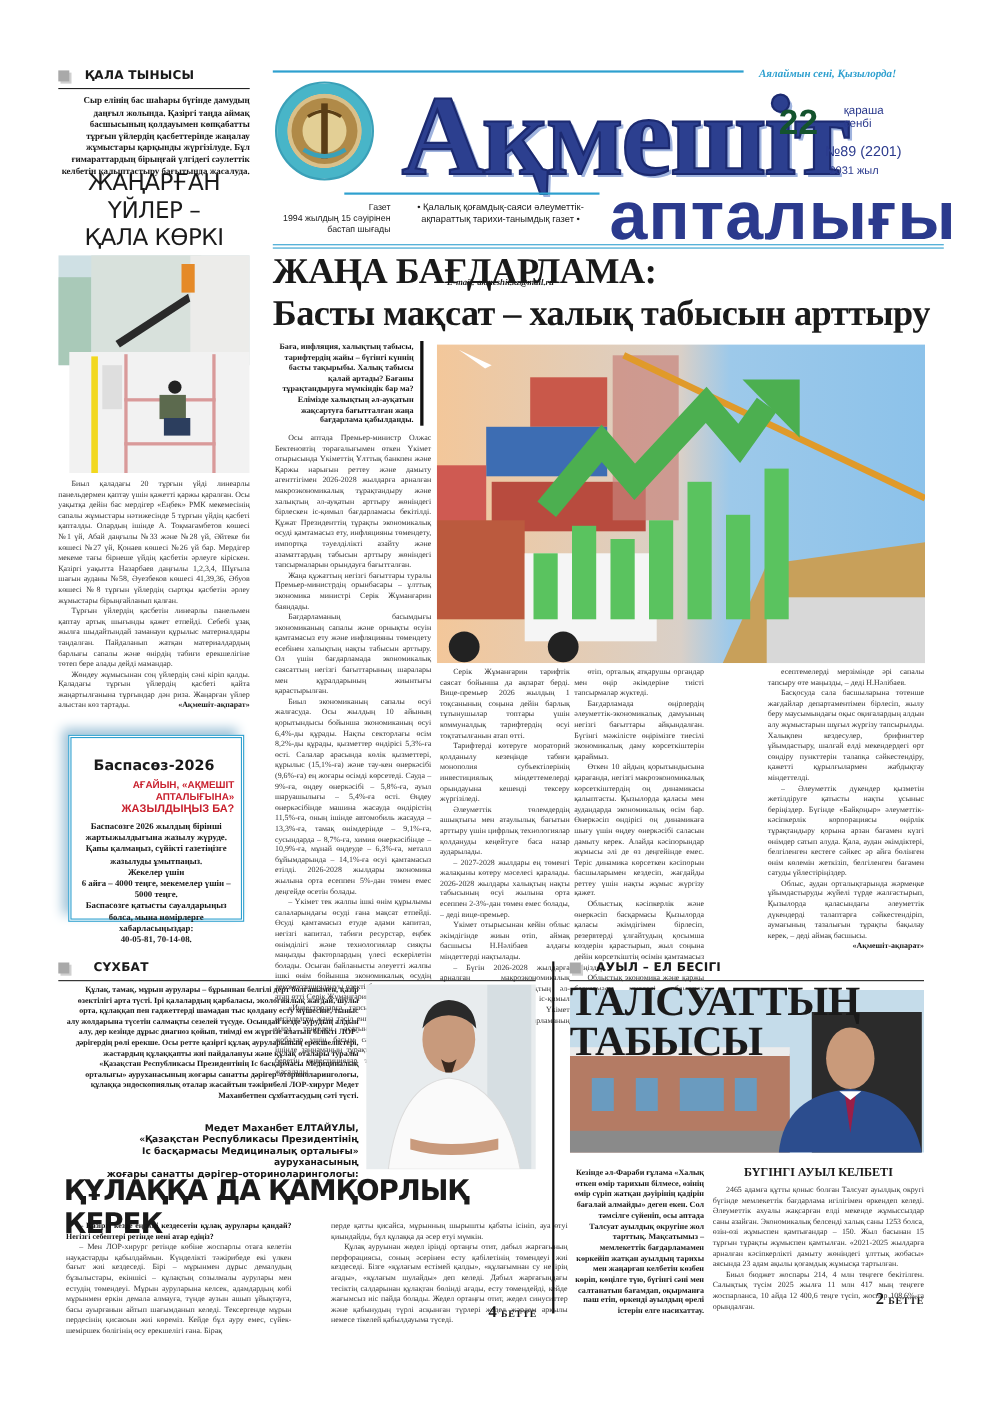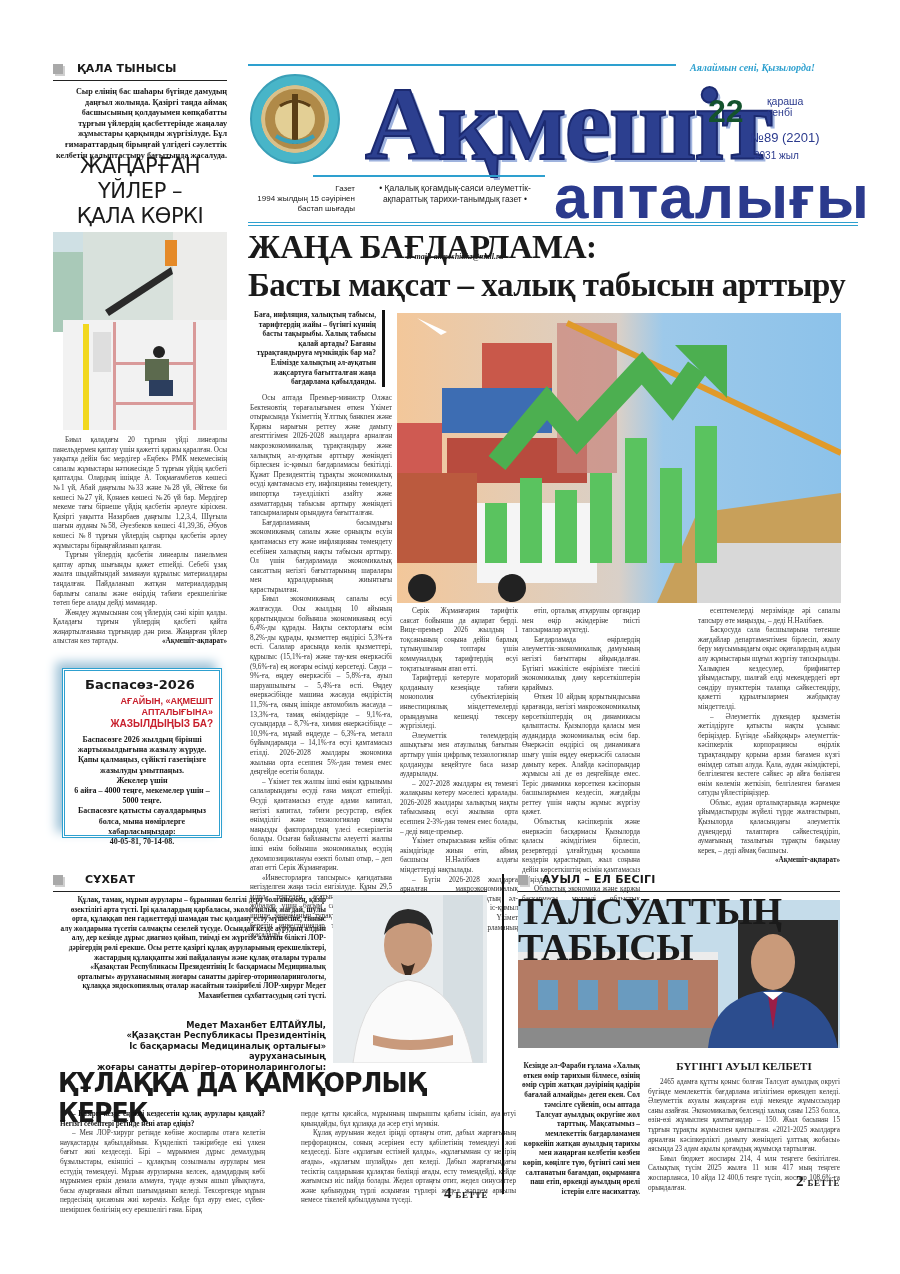--- a/index.html
+++ b/index.html
@@ -58,21 +58,21 @@
     <rect x="96" y="148" width="24" height="16" fill="#2c3e5e"></rect>
   </svg>
 </div>
 <div class="abs body-text" style="left:53px;top:436px;width:174px;">
   <p>Биыл қаладағы 20 тұрғын үйді линеарлы панельдермен қаптау үшін қажетті қаржы қаралған. Осы уақытқа дейін бас мердігер «Еңбек» РМК мекемесінің сапалы жұмыстары нәтижесінде 5 тұрғын үйдің қасбеті қапталды. Олардың ішінде А. Тоқмағамбетов көшесі №1 үй, Абай даңғылы №33 және №28 үй, Әйтеке би көшесі №27 үй, Қонаев көшесі №26 үй бар. Мердігер мекеме тағы бірнеше үйдің қасбетін әрлеуге кіріскен. Қазіргі уақытта Назарбаев даңғылы 1,2,3,4, Шұғыла шағын ауданы №58, Әуезбеков көшесі 41,39,36, Әбуов көшесі №8 тұрғын үйлердің сыртқы қасбетін әрлеу жұмыстары бірыңғайланып қалған.</p>
   <p>Тұрғын үйлердің қасбетін линеарлы панельмен қаптау артық шығынды қажет етпейді. Себебі ұзақ жылға шыдайтындай заманауи құрылыс материалдары таңдалған. Пайдаланып жатқан материалдардың барлығы сапалы және өнірдің табиғи ерекшелігіне төтеп бере алады дейді мамандар.</p>
   <p>Жөндеу жұмысынан соң үйлердің сәні кіріп қалды. Қаладағы тұрғын үйлердің қасбеті қайта жаңартылғанына тұрғындар дән риза. Жаңарған үйлер алыстан көз тартады.</p>
 </div>
 <div class="abs sig" style="left:53px;top:637px;width:174px;">«Ақмешіт-ақпарат»</div>
 
-<div class="abs" style="left:62px;top:668px;width:160px;height:170px;border:3px double #2ea0cf;box-shadow:-6px -6px 10px #9fc3d8;background:#fff;padding:6px 6px;">
+<div class="abs" style="left:62px;top:668px;width:160px;height:170px;border:3px double #2ea0cf;box-shadow:-6px -6px 10px #9fc3d8;background:#fff;padding:18px 6px;">
   <div style="font-family:'DejaVu Sans',sans-serif;font-weight:bold;font-size:13px;padding-left:14px;">Баспасөз-2026</div>
   <div style="color:#c8202d;font-family:'Liberation Sans',sans-serif;font-weight:bold;font-size:9px;text-align:right;margin-top:4px;line-height:11px;">
     <div>АҒАЙЫН, «АҚМЕШІТ АПТАЛЫҒЫНА»</div>
     <div style="font-size:10px;">ЖАЗЫЛДЫҢЫЗ БА?</div>
   </div>
   <div style="font-weight:bold;font-size:8px;line-height:10.2px;text-align:center;margin-top:6px;">
     <div>Баспасөзге 2026 жылдың бірінші жартыжылдығына жазылу жүруде.</div>
     <div>Қапы қалмаңыз, сүйікті газетіңізге жазылуды ұмытпаңыз.</div>
     <div>Жекелер үшін</div>
     <div>6 айға – 4000 теңге, мекемелер үшін – 5000 теңге.</div>
@@ -150,20 +150,21 @@
       <rect class="chart-bar" x="263" y="155" width="22" height="95"></rect>
       <rect class="chart-bar" x="298" y="113" width="22" height="137"></rect>
       <polyline points="100,150 150,90 180,125 245,55 275,90 300,55" stroke="#4caf50" stroke-width="22" fill="none" stroke-linejoin="miter"></polyline>
       <polygon points="278,32 330,32 330,85" fill="#4caf50"></polygon>
     </g>
   </svg>
 </div>
 
 <div class="abs body-text" style="left:250px;top:394px;width:142px;">
   <p>Осы аптада Премьер-министр Олжас Бектеновтің төрағалығымен өткен Үкімет отырысында Үкіметтің Ұлттық банкпен және Қаржы нарығын реттеу және дамыту агенттігімен 2026-2028 жылдарға арналған макроэкономикалық тұрақтандыру және халықтың әл-ауқатын арттыру жөніндегі бірлескен іс-қимыл бағдарламасы бекітілді. Құжат Президенттің тұрақты экономикалық өсуді қамтамасыз ету, инфляцияны төмендету, импортқа тәуелділікті азайту және азаматтардың табысын арттыру жөніндегі тапсырмаларын орындауға бағытталған.</p>
+  <p>Жаңа құжаттың негізгі бағыттары туралы Премьер-министрдің орынбасары – ұлттық экономика министрі Серік Жұманғарин баяндады.</p>
   <p>Бағдарламаның басымдығы экономиканың сапалы және орнықты өсуін қамтамасыз ету және инфляцияны төмендету есебінен халықтың нақты табысын арттыру. Ол үшін бағдарламада экономикалық саясаттың негізгі бағыттарының шаралары мен құралдарының жиынтығы қарастырылған.</p>
   <p>Биыл экономиканың сапалы өсуі жалғасуда. Осы жылдың 10 айының қорытындысы бойынша экономиканың өсуі 6,4%-ды құрады. Нақты секторлағы өсім 8,2%-ды құрады, қызметтер өндірісі 5,3%-ға өсті. Салалар арасында көлік қызметтері, құрылыс (15,1%-ға) және тау-кен өнеркәсібі (9,6%-ға) ең жоғары өсімді көрсетеді. Сауда – 9%-ға, өңдеу өнеркәсібі – 5,8%-ға, ауыл шаруашылығы – 5,4%-ға өсті. Өңдеу өнеркәсібінде машина жасауда өндірістің 11,5%-ға, оның ішінде автомобиль жасауда – 13,3%-ға, тамақ өнімдерінде – 9,1%-ға, сусындарда – 8,7%-ға, химия өнеркәсібінде – 10,9%-ға, мұнай өңдеуде – 6,3%-ға, металл бұйымдарында – 14,1%-ға өсуі қамтамасыз етілді. 2026-2028 жылдары экономика жылына орта есеппен 5%-дан төмен емес деңгейде өсетін болады.</p>
   <p>– Үкімет тек жалпы ішкі өнім құрылымы салаларындағы өсуді ғана мақсат етпейді. Өсуді қамтамасыз етуде адами капитал, негізгі капитал, табиғи ресурстар, еңбек өнімділігі және технологиялар сияқты маңызды факторлардың үлесі ескерілетін болады. Осыған байланысты әлеуетті жалпы ішкі өнім бойынша экономикалық өсудің декомпозициялануы өзекті болып отыр, – деп атап өтті Серік Жұманғарин.</p>
   <p>«Инвесторларға тапсырыс» қағидатына негізделген жаңа тәсіл енгізілуде. Құны 29,5 млрд теңгеден асатын инвестициялық жобалар үшін басым салаларда 25 жыл ішінде заңнаманың тұрақтылығына кепілдік беретін инвестициялар туралы келісімдер жасалады.</p>
 </div>
 <div class="abs body-text" style="left:400px;top:607px;width:118px;">
   <p>Серік Жұманғарин тарифтік саясат бойынша да ақпарат берді. Вице-премьер 2026 жылдың 1 тоқсанының соңына дейін барлық тұтынушылар топтары үшін коммуналдық тарифтердің өсуі тоқтатылғанын атап өтті.</p>
   <p>Тарифтерді көтеруге мораторий қолданылу кезеңінде табиғи монополия субъектілерінің инвестициялық міндеттемелерді орындауына кешенді тексеру жүргізіледі.</p>
   <p>Әлеуметтік төлемдердің ашықтығы мен атаулылық бағытын арттыру үшін цифрлық технологиялар қолдануды кеңейтуге баса назар аударылады.</p>
   <p>– 2027-2028 жылдары ең төменгі жалақыны көтеру мәселесі қаралады. 2026-2028 жылдары халықтың нақты табысының өсуі жылына орта есеппен 2-3%-дан төмен емес болады, – деді вице-премьер.</p>

